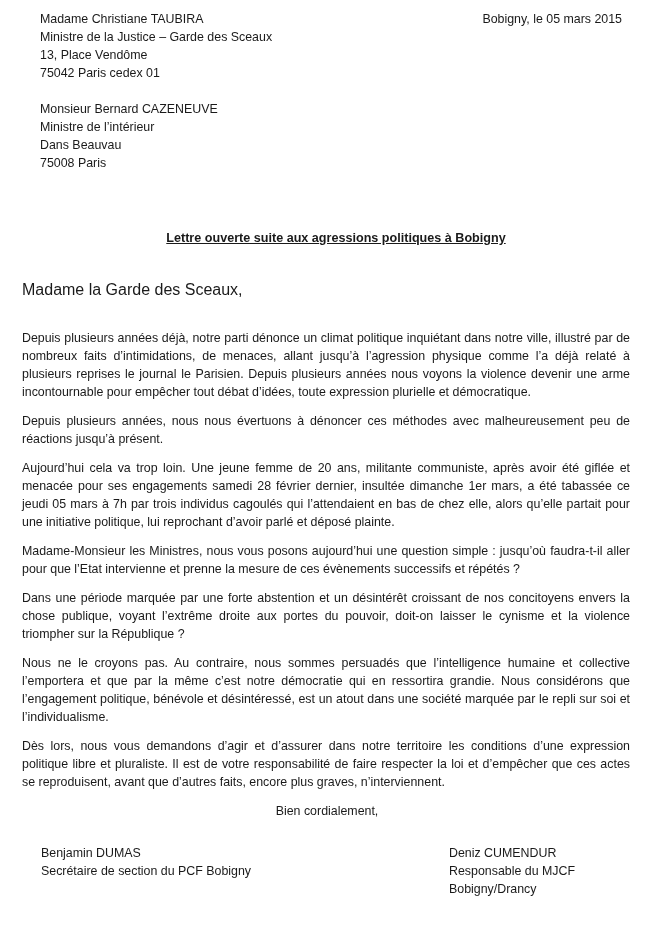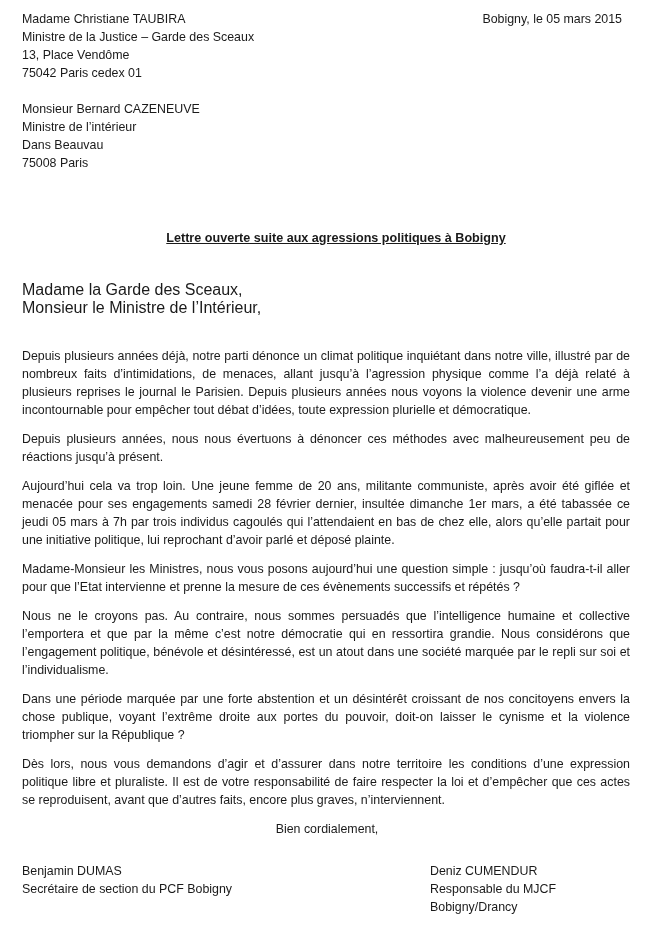--- a/index.html
+++ b/index.html
@@ -18,20 +18,21 @@
     height: 948px;
     background: #ffffff;
     overflow: hidden;
     box-sizing: border-box;
     padding: 10px 24px 0 22px;
   }
   .header-block {
     display: flex;
     justify-content: space-between;
     align-items: flex-start;
+    margin-left: 18px;
   }
   .recipient-primary,
   .recipient-secondary {
     font-size: 12.4px;
     line-height: 18px;
     white-space: nowrap;
   }
   .letter-date {
     font-size: 12.4px;
     line-height: 18px;
@@ -85,20 +86,21 @@
   .signatures {
     position: relative;
     margin-top: 24px;
     font-size: 12.4px;
     line-height: 18px;
     height: 40px;
   }
   .sig-col {
     position: absolute;
     top: 0;
+    margin-left: 19px;
   }
   .sig-left  { left: 0; }
   .sig-right { left: 408px; }
   .sig-name { display: block; }
   .sig-role { display: block; }
 </style>
 </head>
 <body>
 
 <div class="page">
@@ -124,30 +126,29 @@
     <div class="letter-date">Bobigny, le 05 mars 2015</div>
 
   </div>
 
   <div class="doc-title">
     <span>Lettre ouverte suite aux agressions politiques à Bobigny</span>
   </div>
 
   <div class="salutation">
     <span class="sal-line">Madame la Garde des Sceaux,</span>
-    <span class="sal-line">Monsieur le Ministre de l’Intérieur,</span>
   </div>
 
   <div class="body-copy">
     <p>Depuis plusieurs années déjà, notre parti dénonce un climat politique inquiétant dans notre ville, illustré par de nombreux faits d’intimidations, de menaces, allant jusqu’à l’agression physique comme l’a déjà relaté à plusieurs reprises le journal le Parisien. Depuis plusieurs années nous voyons la violence  devenir une arme incontournable pour empêcher tout débat d’idées, toute expression plurielle et démocratique.</p>
     <p>Depuis plusieurs années, nous nous évertuons à dénoncer ces méthodes avec malheureusement peu de réactions jusqu’à présent.</p>
     <p>Aujourd’hui cela va trop loin. Une jeune femme de 20 ans, militante communiste, après avoir été giflée et menacée pour ses engagements samedi 28 février dernier, insultée dimanche 1er mars, a été tabassée ce jeudi 05 mars à 7h par trois individus cagoulés qui l’attendaient en bas de chez elle, alors qu’elle partait pour une initiative politique, lui reprochant d’avoir parlé et déposé plainte.</p>
     <p>Madame-Monsieur les Ministres, nous vous posons aujourd’hui une question simple : jusqu’où faudra-t-il aller pour que l’Etat intervienne et prenne la mesure de ces évènements successifs et répétés ?</p>
+    <p>Dans une période marquée par une forte abstention et un désintérêt croissant de nos concitoyens envers la chose publique, voyant l’extrême droite aux portes du pouvoir, doit-on laisser le cynisme et la violence triompher sur la République ?</p>
     <p>Nous ne le croyons pas. Au contraire, nous sommes persuadés que l’intelligence humaine et collective l’emportera et que par la même c’est notre démocratie qui en ressortira grandie. Nous considérons que l’engagement politique, bénévole et désintéressé, est un atout dans une société marquée par le repli sur soi et l’individualisme.</p>
-    <p>Dans une période marquée par une forte abstention et un désintérêt croissant de nos concitoyens envers la chose publique, voyant l’extrême droite aux portes du pouvoir, doit-on laisser le cynisme et la violence triompher sur la République ?</p>
     <p>Dès lors, nous vous demandons d’agir et d’assurer dans notre territoire les conditions d’une expression politique libre et pluraliste. Il est de votre responsabilité de faire respecter la loi et d’empêcher que ces actes se reproduisent, avant que d’autres faits, encore plus graves, n’interviennent.</p>
   </div>
 
   <div class="closing">Bien cordialement,</div>
 
   <div class="signatures">
     <div class="sig-col sig-left">
       <span class="sig-name">Benjamin DUMAS</span>
       <span class="sig-role">Secrétaire de section du PCF Bobigny</span>
     </div>

